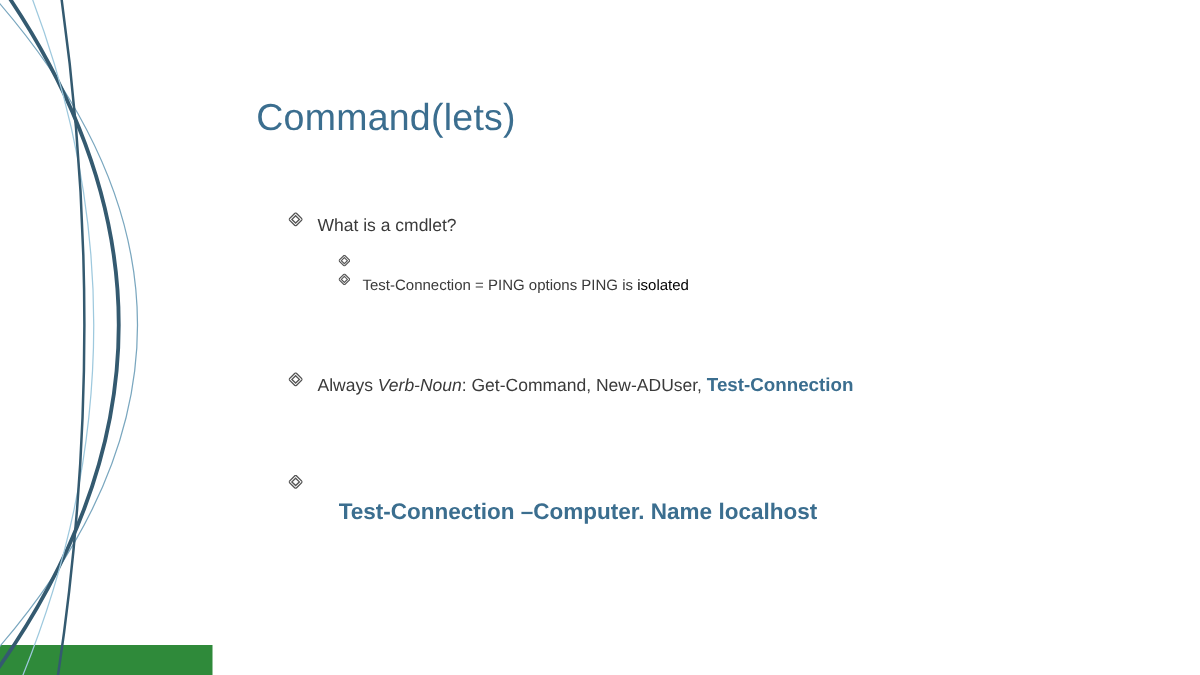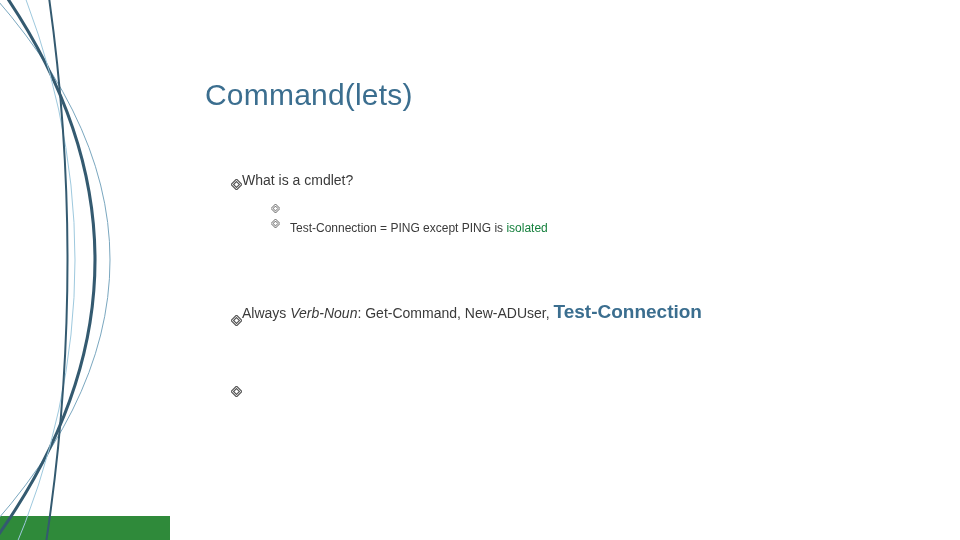--- a/index.html
+++ b/index.html
@@ -36,22 +36,22 @@
     letter-spacing: 0.2px;
   }
 
   .lvl1 {
     margin: 0 0 28px 26px;
     font-size: 14px;
     line-height: 1.45;
   }
   .lvl1 > .row {
     display: flex;
-    align-items: flex-end;
-    gap: 0;
+    align-items: flex-start;
+    gap: 12px;
   }
   .lvl1 .txt {}
 
   .lvl2 {
     margin: 14px 0 10px 40px;
     font-size: 12px;
     line-height: 1.6;
   }
   .lvl2 .row {
     display: flex;
@@ -61,22 +61,22 @@
   }
 
   .bullet {
     flex: 0 0 auto;
     color: #6b6b6b;
     display: inline-block;
   }
   .bullet svg { display: block; }
 
   .em { font-style: italic; font-weight: normal; }
-  .teal-lg { color: #3b6e8f; font-weight: bold; font-size: 19px; }
-  .red { color: #15803d; }
+  .teal-lg { color: #3b6e8f; font-weight: bold; font-size: 15px; }
+  .red { color: #000000; }
 
   .example {
     margin: 8px 0 16px 66px;
     font-size: 18px;
     font-weight: bold;
     color: #3b6e8f;
   }
 
   .spacer-big { height: 32px; }
 </style>
@@ -117,21 +117,21 @@
         </span>
       </div>
       <div class="row">
         <span class="bullet">
           <svg width="9" height="9" viewBox="0 0 10 10">
               <path d="M5 0 L10 5 L5 10 L0 5 Z" fill="none" stroke="#555" stroke-width="1"></path>
               <path d="M5 2.3 L7.7 5 L5 7.7 L2.3 5 Z" fill="none" stroke="#555" stroke-width="1"></path>
             </svg>
         </span>
         <span>
-          <span>Test-Connection = PING except PING is </span><span class="red">isolated</span>
+          <span>Test-Connection = PING options PING is </span><span class="red">isolated</span>
         </span>
       </div>
     </div>
   </div>
 
   <div class="spacer-big"></div>
 
   <div class="lvl1">
     <div class="row">
       <span class="bullet">
@@ -151,15 +151,16 @@
   <div class="lvl1" style="margin-bottom:4px;">
     <div class="row">
       <span class="bullet">
         <svg width="11" height="11" viewBox="0 0 10 10">
             <path d="M5 0 L10 5 L5 10 L0 5 Z" fill="none" stroke="#555" stroke-width="1"></path>
             <path d="M5 2.3 L7.7 5 L5 7.7 L2.3 5 Z" fill="none" stroke="#555" stroke-width="1"></path>
           </svg>
       </span>
     </div>
   </div>
+  <div class="example">Test-Connection –Computer. Name localhost</div>
 
 
 </div>
 
 </body></html>

